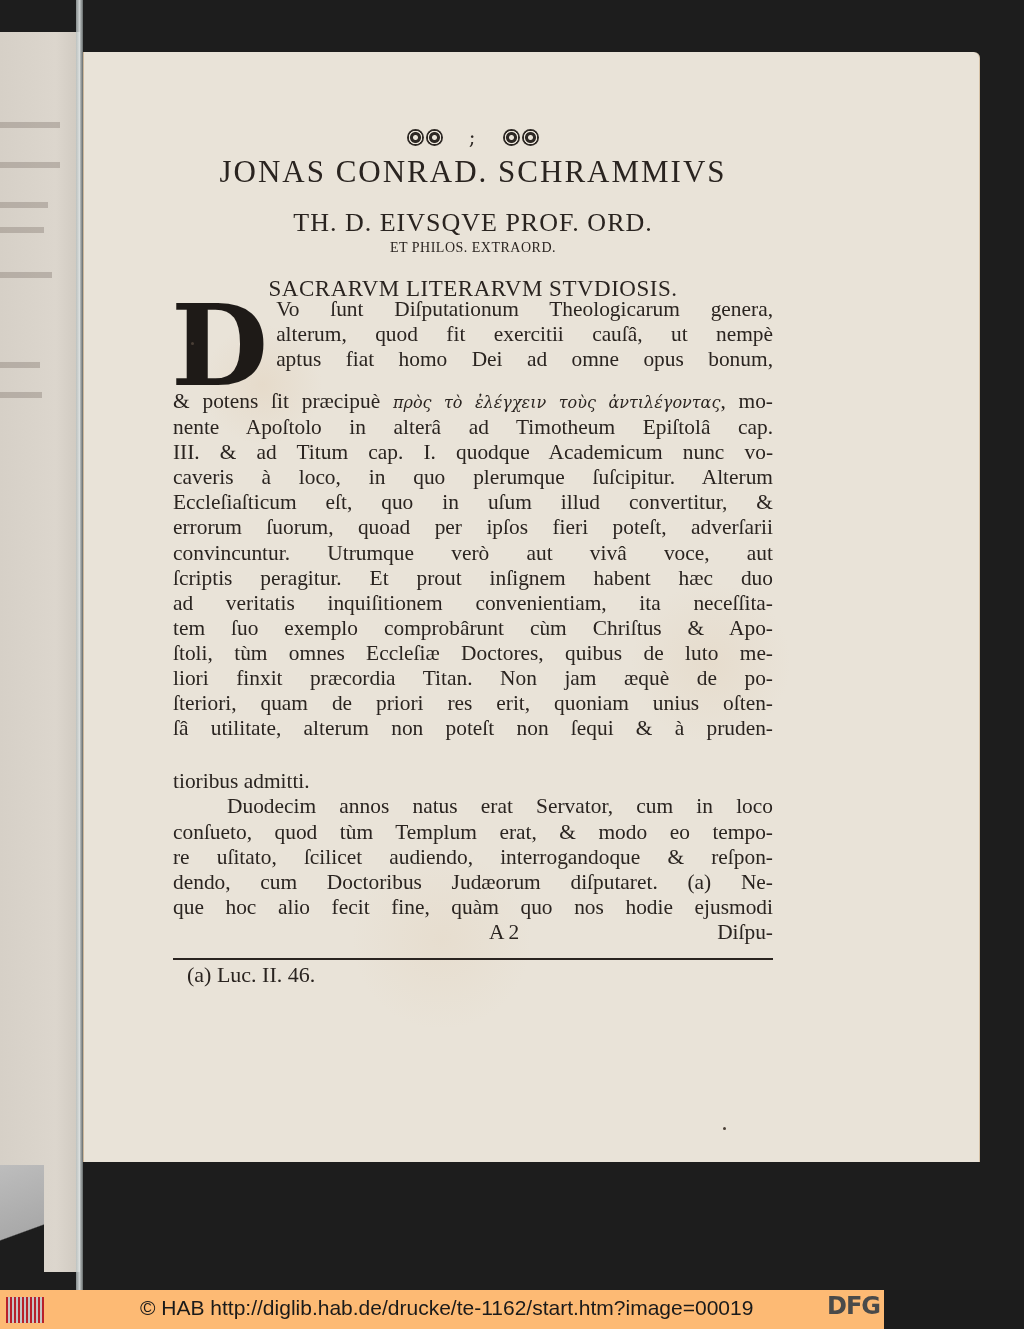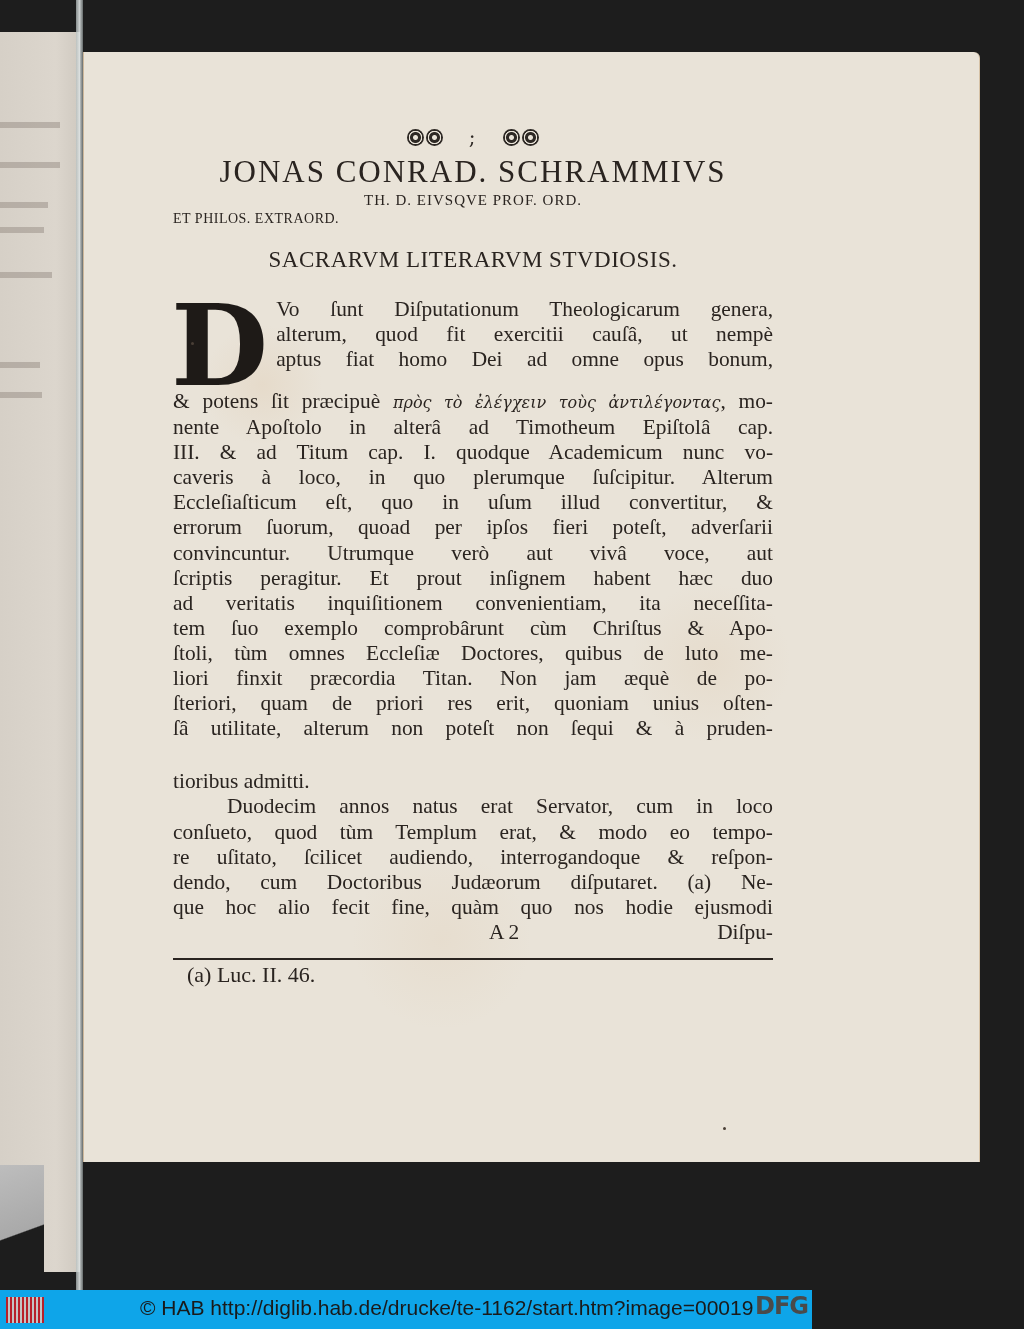--- a/index.html
+++ b/index.html
@@ -52,25 +52,25 @@
       display: inline-block; width: 17px; height: 17px; border-radius: 50%;
       background: radial-gradient(circle, #e9e3d8 0 2px, #2e2925 3px 5px, #e9e3d8 6px 6.5px, #2e2925 7px);
       margin: 0 1px; vertical-align: middle;
     }
     .ornament .sep { margin: 0 16px; vertical-align: middle; font-size: 20px; }
     .title-1 {
       text-align: center; font-size: 31px; letter-spacing: 2px; margin-top: 4px;
       font-family: "Liberation Serif", serif;
     }
     .title-2 {
-      text-align: center; font-size: 15px; letter-spacing: 1px; margin-top: 2px;
+      text-align: center; font-size: 26px; letter-spacing: 1px; margin-top: 18px;
       font-family: "Liberation Serif", serif;
     }
     .title-3 {
-      font-size: 14px; letter-spacing: 0.5px; margin-top: 2px;
+      text-align: center; font-size: 14px; letter-spacing: 0.5px; margin-top: 2px;
       font-family: "Liberation Serif", serif;
     }
     .title-4 {
       text-align: center; font-size: 23px; letter-spacing: 0.5px; margin-top: 20px;
       font-family: "Liberation Serif", serif;
     }
     .body-text {
       position: absolute; left: 90px; top: 245px; width: 600px;
       font-family: "Liberation Serif", serif;
       font-size: 21.4px; line-height: 25.1px; color: #2a2420;
@@ -90,22 +90,22 @@
     .rule {
       position: absolute; left: 90px; top: 906px; width: 600px; height: 2px;
       background: #2a2420;
     }
     .footnote {
       position: absolute; left: 104px; top: 910px;
       font-family: "Liberation Serif", serif; font-size: 22px; color: #2a2420;
     }
     .speck { position: absolute; width: 3px; height: 3px; background: #4a3f36; border-radius: 50%; }
     .footer {
-      position: absolute; left: 0; top: 1290px; width: 812px; height: 39px;
-      background: #0ea5e9;
+      position: absolute; left: 0; top: 1290px; width: 884px; height: 39px;
+      background: #fdba74;
     }
     .footer-logo {
       position: absolute; left: 6px; top: 7px; width: 38px; height: 26px;
       background: repeating-linear-gradient(90deg, #b8202a 0 2px, #c4c4c4 2px 4px);
     }
     .footer-url {
       position: absolute; left: 140px; top: 6px;
       font-family: "Liberation Sans", sans-serif; font-size: 21px; color: #1a1a1a;
       white-space: nowrap;
     }

